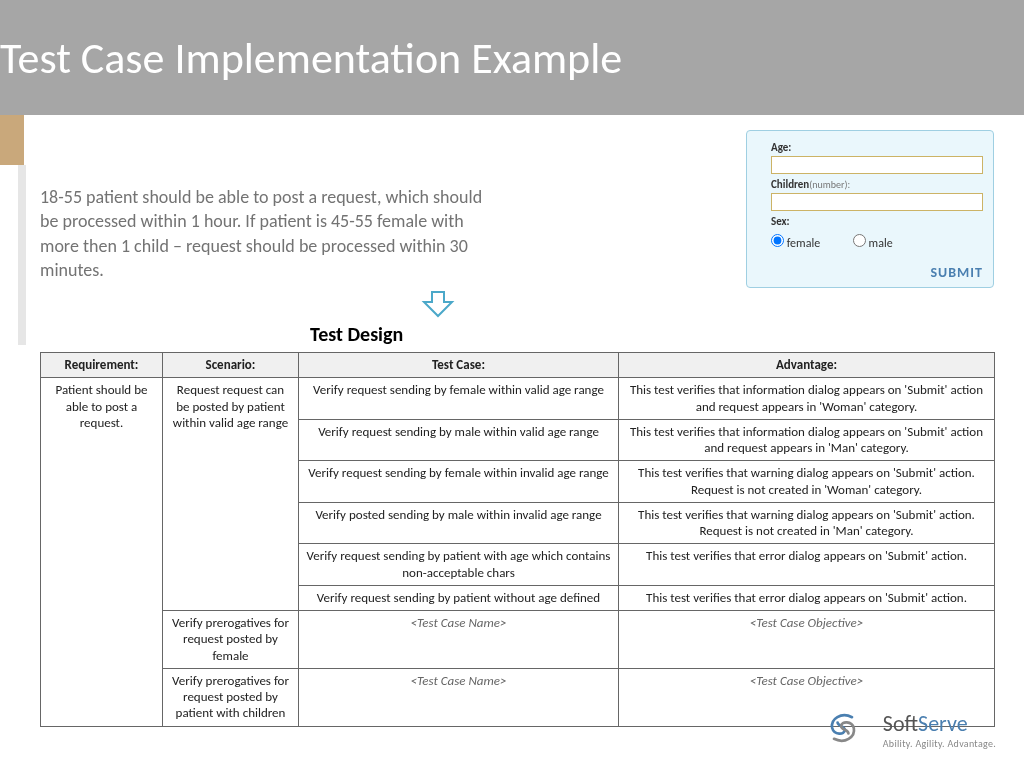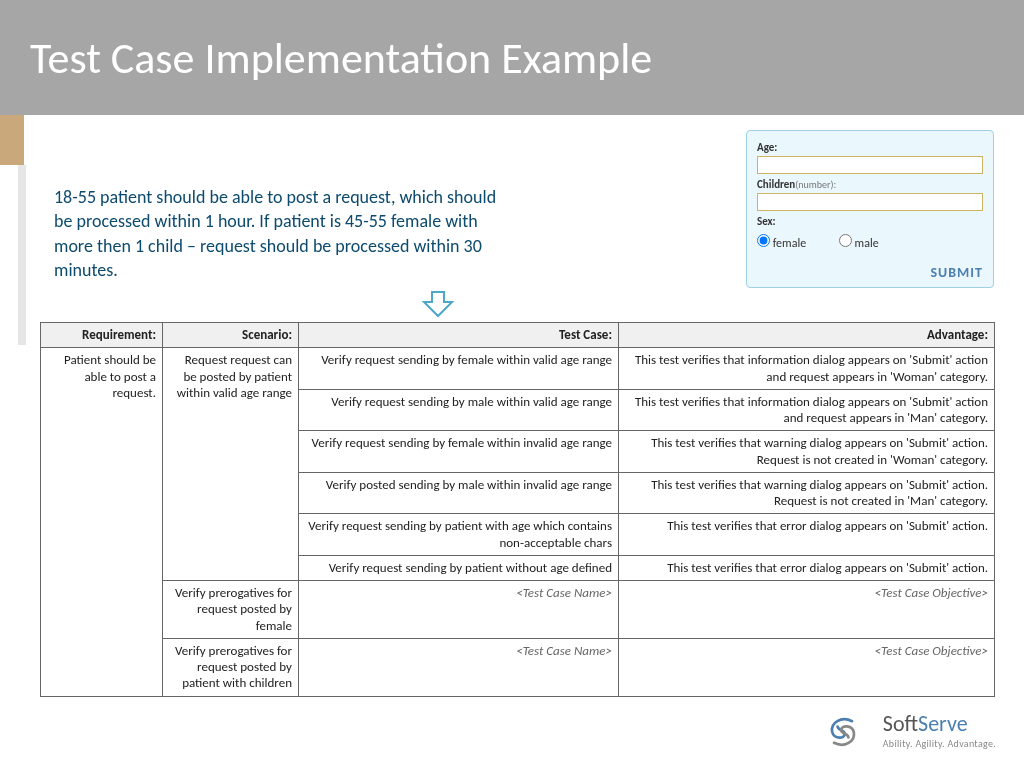--- a/index.html
+++ b/index.html
@@ -9,21 +9,20 @@
     font-family: Calibri, Arial, sans-serif;
     background: #fff;
     position: relative;
     overflow: hidden;
   }
   .header-bar {
     background: #a6a6a6;
     height: 115px;
     display: flex;
     align-items: center;
-    padding-left: 30px;
   }
   .header-bar h1 {
     color: #fff;
     font-size: 44px;
     font-weight: 400;
   }
   .side-accent {
     position: absolute;
     top: 115px;
     left: 0;
@@ -51,35 +50,34 @@
   }
   .req-label {
     color: #4a7fb0;
     font-weight: 700;
     font-size: 20px;
     width: 150px;
     padding-top: 55px;
   }
   .req-text {
     font-size: 18px;
-    color: #0c4a6e;
+    color: #737373;
     width: 450px;
     line-height: 1.35;
     padding-top: 55px;
-    margin-left: 14px;
   }
   .form-box {
     position: absolute;
     top: 0;
     right: 0;
     width: 248px;
     background: #eaf7fc;
     border: 1px solid #9fcfe2;
     border-radius: 4px;
-    padding: 6px 10px 6px 10px;
+    padding: 6px 10px 6px 24px;
     font-size: 12px;
   }
   .form-box .lbl {
     font-weight: 700;
     font-size: 11px;
     color: #333;
     margin-top: 4px;
   }
   .form-box .lbl-sub {
     font-weight: 400;
@@ -127,38 +125,38 @@
   }
   table.design {
     border-collapse: collapse;
     width: 955px;
     font-size: 13px;
     color: #222;
   }
   table.design th, table.design td {
     border: 1px solid #666;
     padding: 4px 6px;
-    text-align: right;
+    text-align: center;
     vertical-align: top;
     line-height: 1.25;
   }
   table.design th {
     background: #f0f0f0;
     font-weight: 700;
   }
   table.design .col-req { width: 122px; }
   table.design .col-scen { width: 136px; }
   table.design .col-tc { width: 320px; }
   table.design .col-obj { width: auto; }
   .logo {
     position: absolute;
     bottom: 18px;
     right: 28px;
     display: flex;
-    align-items: flex-end;
+    align-items: flex-start;
     gap: 16px;
   }
   .logo-mark {
     width: 36px;
     height: 36px;
     margin-right: 6px;
   }
   .logo-text .name {
     font-size: 22px;
     font-weight: 400;
@@ -201,20 +199,21 @@
       <div class="submit">SUBMIT</div>
     </div>
   </div>
 
   <div class="arrow">
     <svg width="36" height="28" viewBox="0 0 36 28">
       <path d="M12 2 L24 2 L24 12 L32 12 L18 26 L4 12 L12 12 Z" fill="#fff" stroke="#4ba8c9" stroke-width="2"></path>
     </svg>
   </div>
 
+  <div class="design-title">Test Design</div>
 
   <table class="design">
     <thead>
       <tr>
         <th class="col-req">Requirement:</th>
         <th class="col-scen">Scenario:</th>
         <th class="col-tc">Test Case:</th>
         <th class="col-obj">Advantage:</th>
       </tr>
     </thead>

